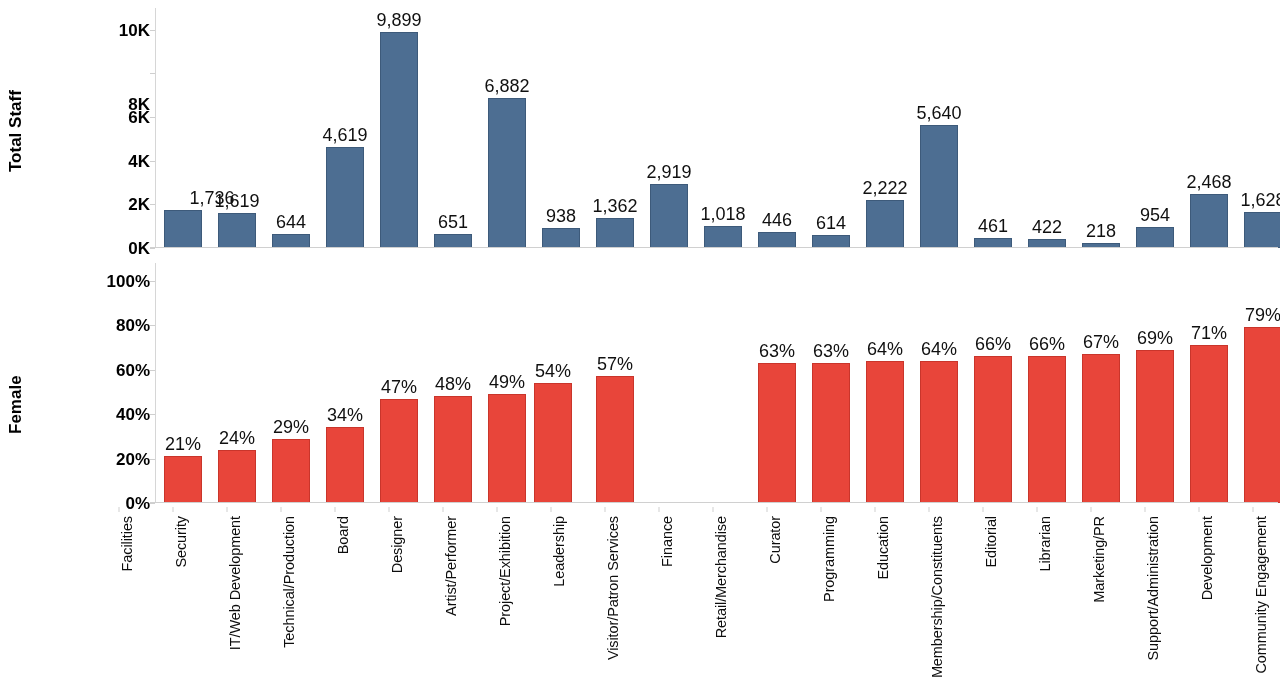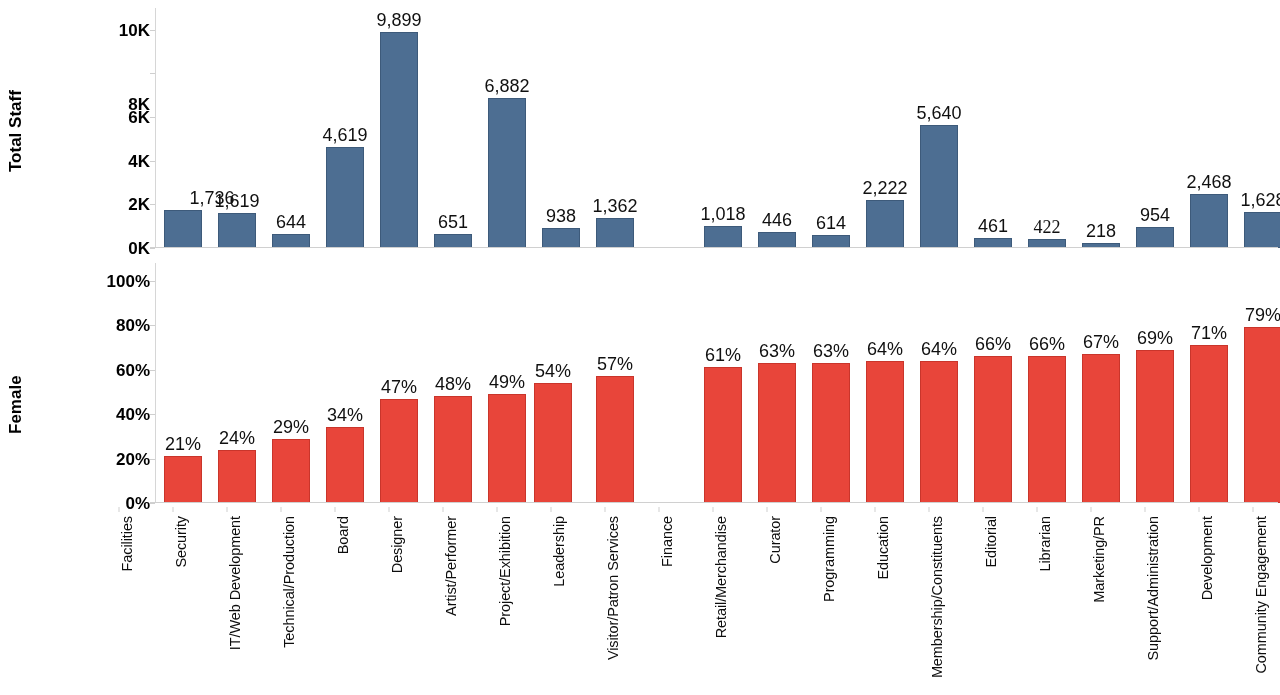--- a/index.html
+++ b/index.html
@@ -222,20 +222,24 @@
           <div class="bar-value" style="bottom: 153.153px;">6,882</div>
         </div>
         <div class="bar-slot" style="left: 378px; width: 54px;">
           <div class="bar bar-blue" title="Project/Exhibition: 938" style="height: 20.4655px; left: 8px; width: 38px; right: auto;"></div>
           <div class="bar-value" style="bottom: 23.4655px;">938</div>
         </div>
         <div class="bar-slot" style="left: 432px; width: 54px;">
           <div class="bar bar-blue" title="Leadership: 1,362" style="height: 29.7164px; left: 8px; width: 38px; right: auto;"></div>
           <div class="bar-value" style="bottom: 32.7164px;">1,362</div>
         </div>
+        <div class="bar-slot" style="left: 486px; width: 54px;">
+          <div class="bar bar-blue" title="Visitor/Patron Services: 2,919" style="height: 63.6873px; left: 8px; width: 38px; right: auto;"></div>
+          <div class="bar-value" style="bottom: 66.6873px;">2,919</div>
+        </div>
         <div class="bar-slot" style="left: 540px; width: 54px;">
           <div class="bar bar-blue" title="Finance: 1,018" style="height: 22.2109px; left: 8px; width: 38px; right: auto;"></div>
           <div class="bar-value" style="bottom: 25.2109px;">1,018</div>
         </div>
         <div class="bar-slot" style="left: 594px; width: 54px;">
           <div class="bar bar-blue" title="Retail/Merchandise: 748" style="height: 16.32px; left: 8px; width: 38px; right: auto;"></div>
           <div class="bar-value" style="bottom: 19.32px;">446</div>
         </div>
         <div class="bar-slot" style="left: 648px; width: 54px;">
           <div class="bar bar-blue" title="Curator: 614" style="height: 13.3964px; left: 8px; width: 38px; right: auto;"></div>
@@ -248,21 +252,21 @@
         <div class="bar-slot" style="left: 756px; width: 54px;">
           <div class="bar bar-blue" title="Education: 5,640" style="height: 123.055px; left: 8px; width: 38px; right: auto;"></div>
           <div class="bar-value" style="bottom: 126.055px;">5,640</div>
         </div>
         <div class="bar-slot" style="left: 810px; width: 54px;">
           <div class="bar bar-blue" title="Membership/Constituents: 461" style="height: 10.0582px; left: 8px; width: 38px; right: auto;"></div>
           <div class="bar-value" style="bottom: 13.0582px;">461</div>
         </div>
         <div class="bar-slot" style="left: 864px; width: 54px;">
           <div class="bar bar-blue" title="Editorial: 422" style="height: 9.20727px; left: 8px; width: 38px; right: auto;"></div>
-          <div class="bar-value" style="bottom: 12.2073px; font-family: Liberation Serif, serif;">422</div>
+          <div class="bar-value" style="bottom: 12.2073px;">422</div>
         </div>
         <div class="bar-slot" style="left: 918px; width: 54px;">
           <div class="bar bar-blue" title="Librarian: 218" style="height: 4.75636px; left: 8px; width: 38px; right: auto;"></div>
           <div class="bar-value" style="bottom: 7.75636px;">218</div>
         </div>
         <div class="bar-slot" style="left: 972px; width: 54px;">
           <div class="bar bar-blue" title="Marketing/PR: 954" style="height: 20.8145px; left: 8px; width: 38px; right: auto;"></div>
           <div class="bar-value" style="bottom: 23.8145px;">954</div>
         </div>
         <div class="bar-slot" style="left: 1026px; width: 54px;">
@@ -323,24 +327,20 @@
           <div class="bar-value" style="bottom: 111.889px;">49%</div>
         </div>
         <div class="bar-slot" style="left: 370px; width: 54px;">
           <div class="bar bar-red" title="Project/Exhibition: 54%" style="height: 120px; left: 8px; width: 38px; right: auto;"></div>
           <div class="bar-value" style="bottom: 123px;">54%</div>
         </div>
         <div class="bar-slot" style="left: 432px; width: 54px;">
           <div class="bar bar-red" title="Leadership: 57%" style="height: 126.667px; left: 8px; width: 38px; right: auto;"></div>
           <div class="bar-value" style="bottom: 129.667px;">57%</div>
         </div>
-        <div class="bar-slot" style="left: 540px; width: 54px;">
-          <div class="bar bar-red" title="Finance: 61%" style="height: 135.556px; left: 8px; width: 38px; right: auto;"></div>
-          <div class="bar-value" style="bottom: 138.556px;">61%</div>
-        </div>
         <div class="bar-slot" style="left: 594px; width: 54px;">
           <div class="bar bar-red" title="Retail/Merchandise: 63%" style="height: 140px; left: 8px; width: 38px; right: auto;"></div>
           <div class="bar-value" style="bottom: 143px;">63%</div>
         </div>
         <div class="bar-slot" style="left: 648px; width: 54px;">
           <div class="bar bar-red" title="Curator: 63%" style="height: 140px; left: 8px; width: 38px; right: auto;"></div>
           <div class="bar-value" style="bottom: 143px;">63%</div>
         </div>
         <div class="bar-slot" style="left: 702px; width: 54px;">
           <div class="bar bar-red" title="Programming: 64%" style="height: 142.222px; left: 8px; width: 38px; right: auto;"></div>

